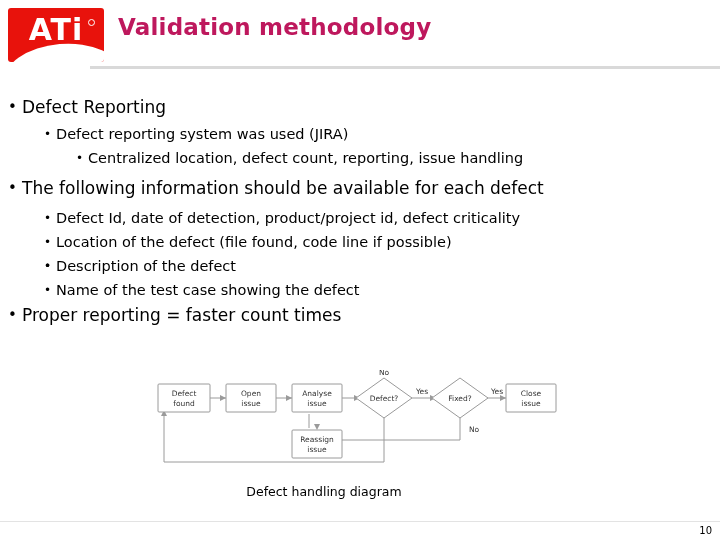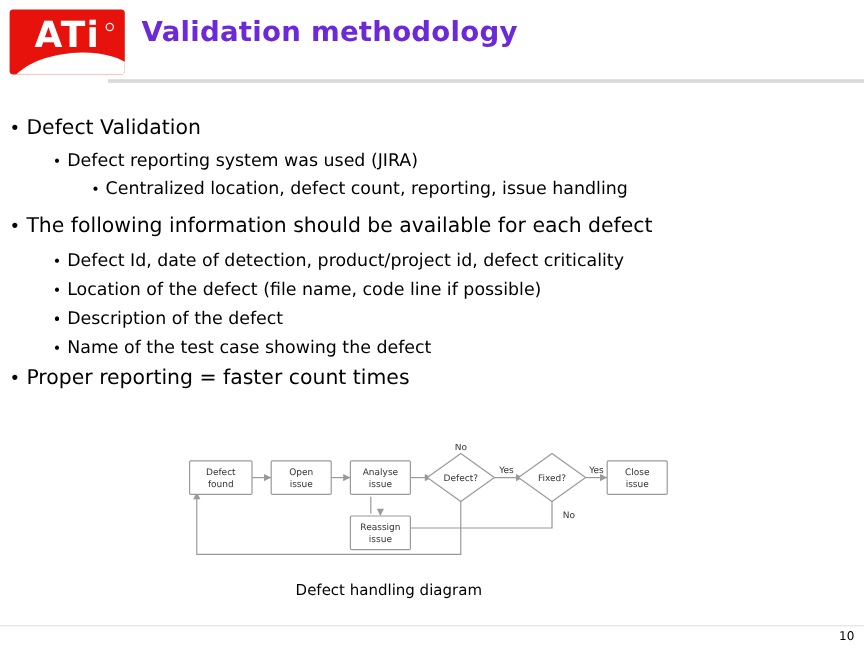--- a/index.html
+++ b/index.html
@@ -70,21 +70,21 @@
     height: 5px;
     border: 1px solid #ffffff;
     border-radius: 50%;
   }
   .title {
     position: absolute;
     left: 118px;
     top: 14px;
     font-size: 23px;
     font-weight: bold;
-    color: #6d28d9;
+    color: #be185d;
     font-family: "DejaVu Sans", sans-serif;
     letter-spacing: 0.2px;
   }
 
   
   .content {
     position: absolute;
     left: 0;
     top: 96px;
     width: 720px;
@@ -180,21 +180,21 @@
     <div class="logo-swoosh"></div>
   </div>
 
   <div class="title">Validation methodology</div>
 </div>
 
 <div class="content">
 
   <div class="l1">
     <span class="bul">•</span>
-    <span>Defect Validation</span>
+    <span>Defect Reporting</span>
   </div>
 
   <div class="l2">
     <span class="bul">•</span>
     <span>Defect reporting system was used (JIRA)</span>
   </div>
 
   <div class="l3">
     <span class="bul">•</span>
     <span>Centralized location, defect count, reporting, issue handling</span>
@@ -205,21 +205,21 @@
     <span>The following information should be available for each defect</span>
   </div>
 
   <div class="l2 gap-top">
     <span class="bul">•</span>
     <span>Defect Id, date of detection, product/project id, defect criticality</span>
   </div>
 
   <div class="l2">
     <span class="bul">•</span>
-    <span>Location of the defect (file name, code line if possible)</span>
+    <span>Location of the defect (file found, code line if possible)</span>
   </div>
 
   <div class="l2">
     <span class="bul">•</span>
   </div>
 
   <div class="l2">
     <span class="bul">•</span>
     <span>Description of the defect</span>
   </div>

